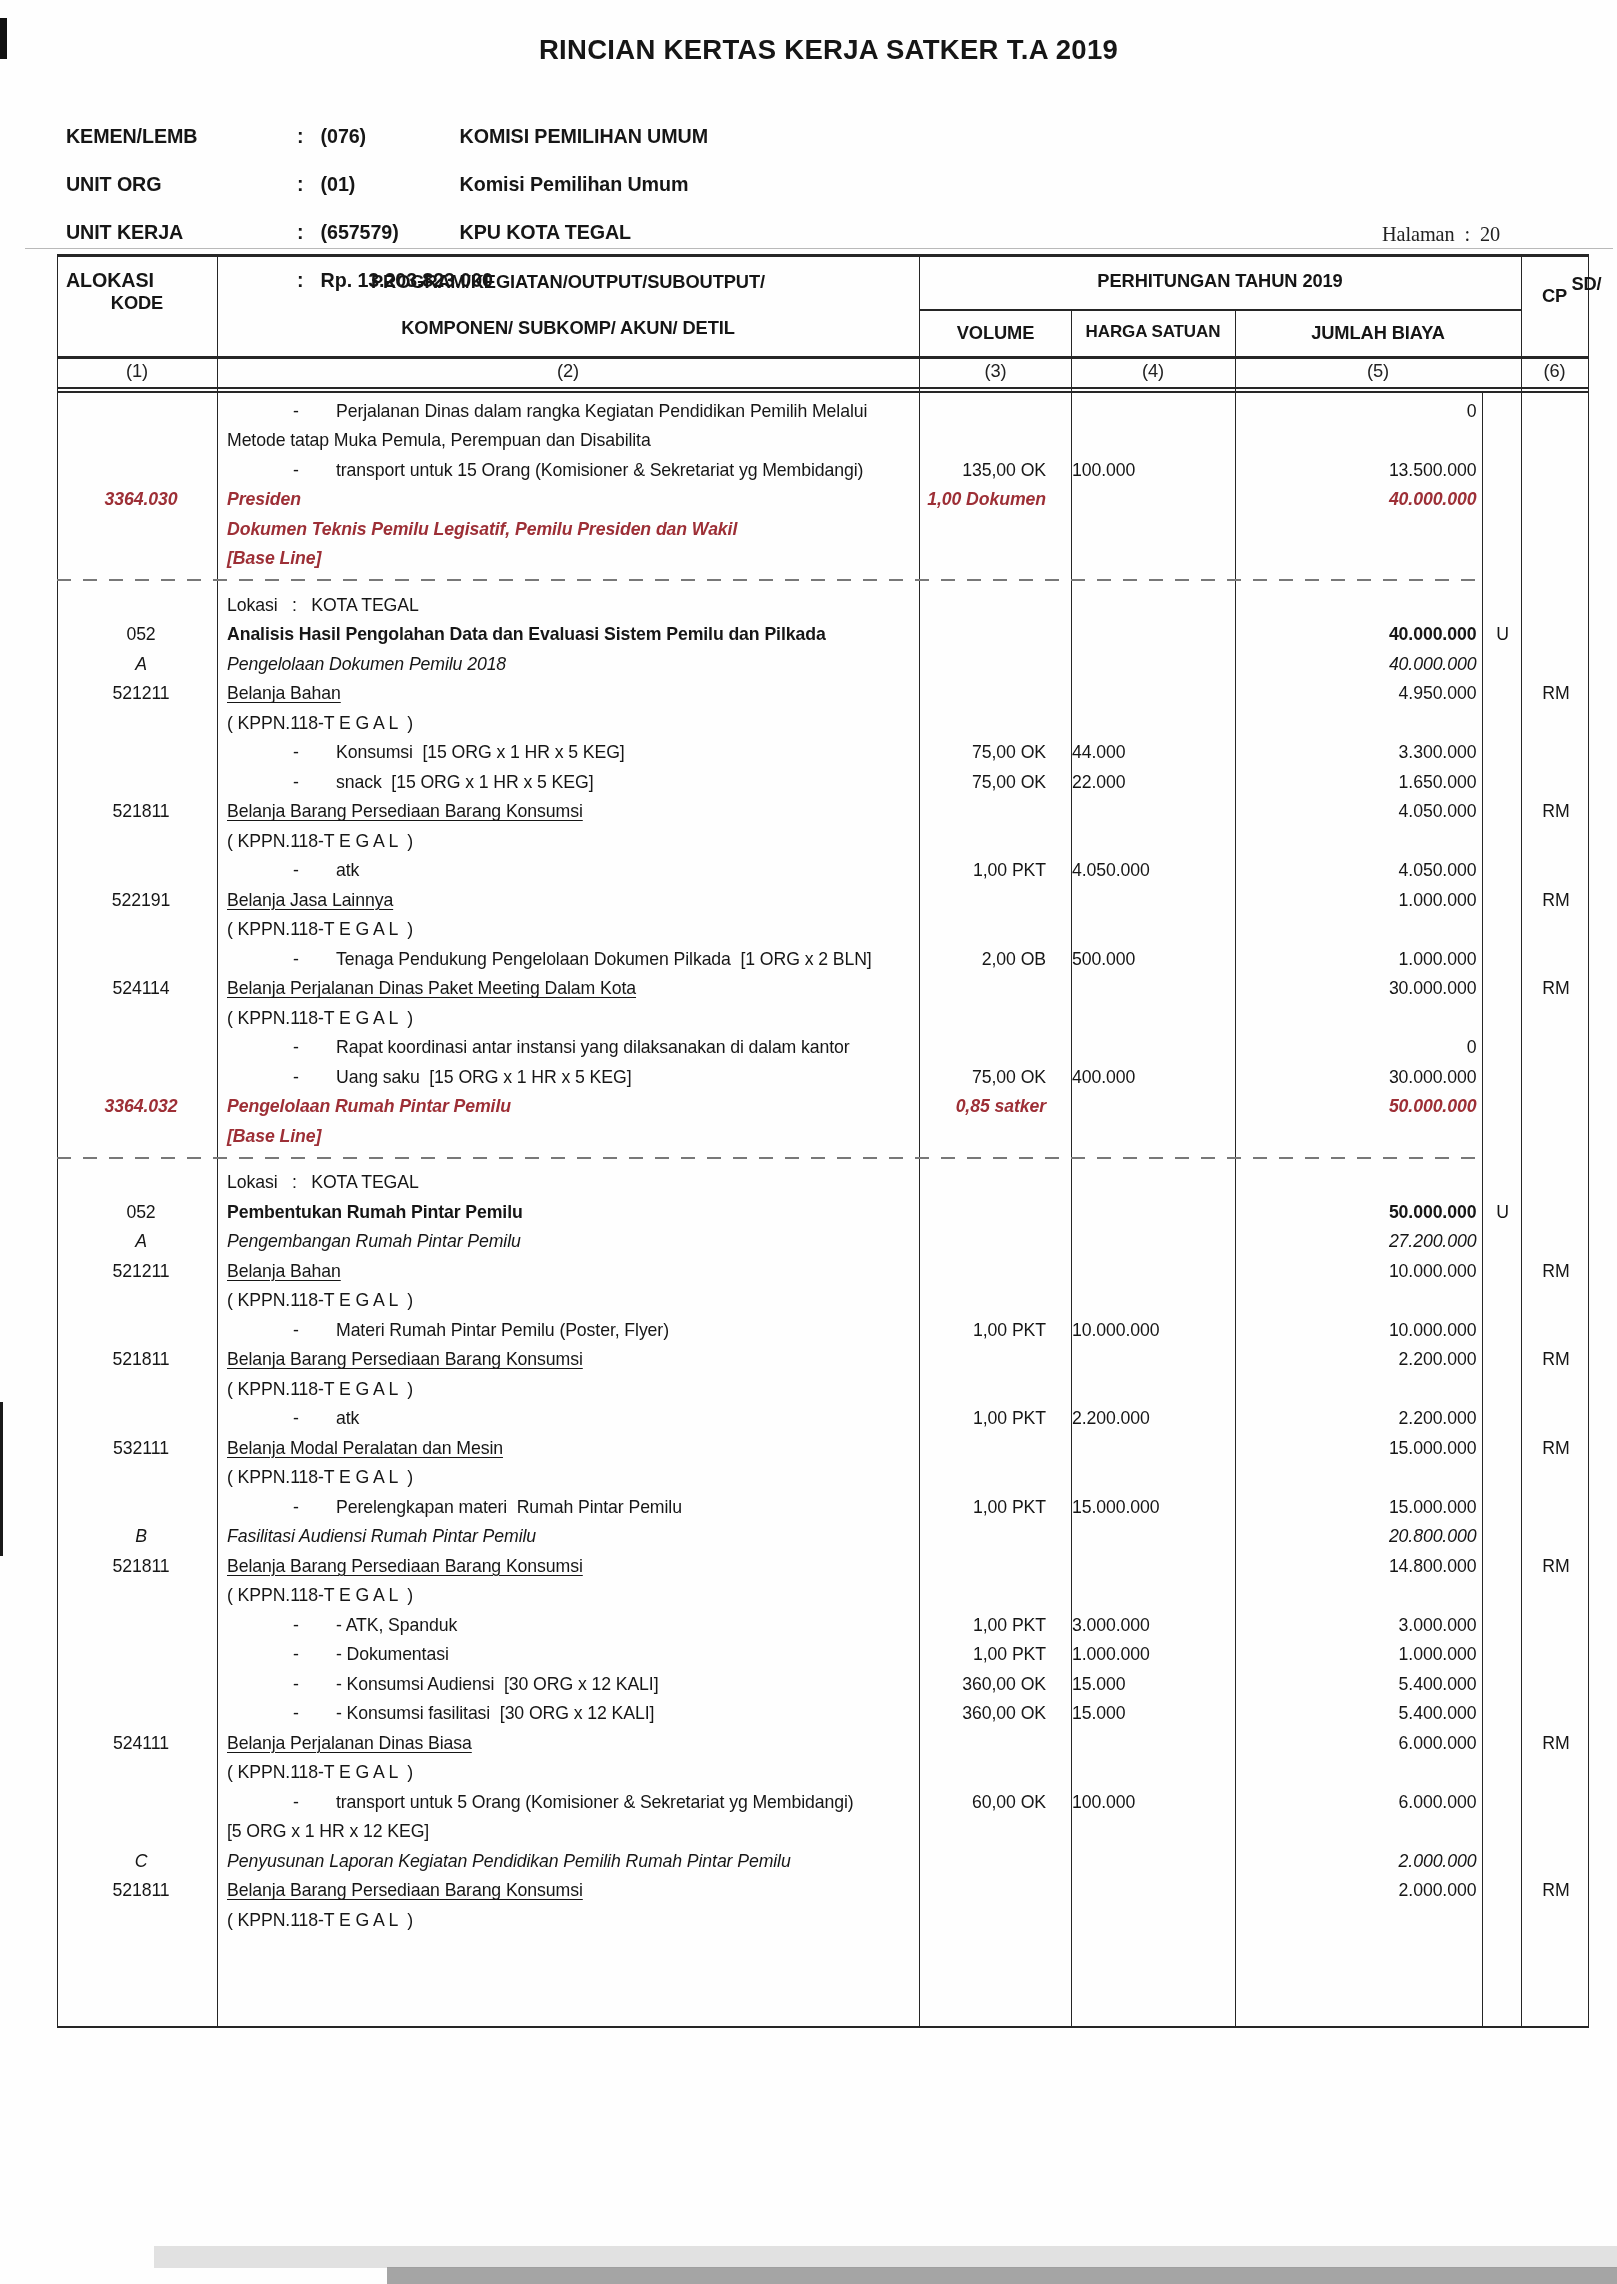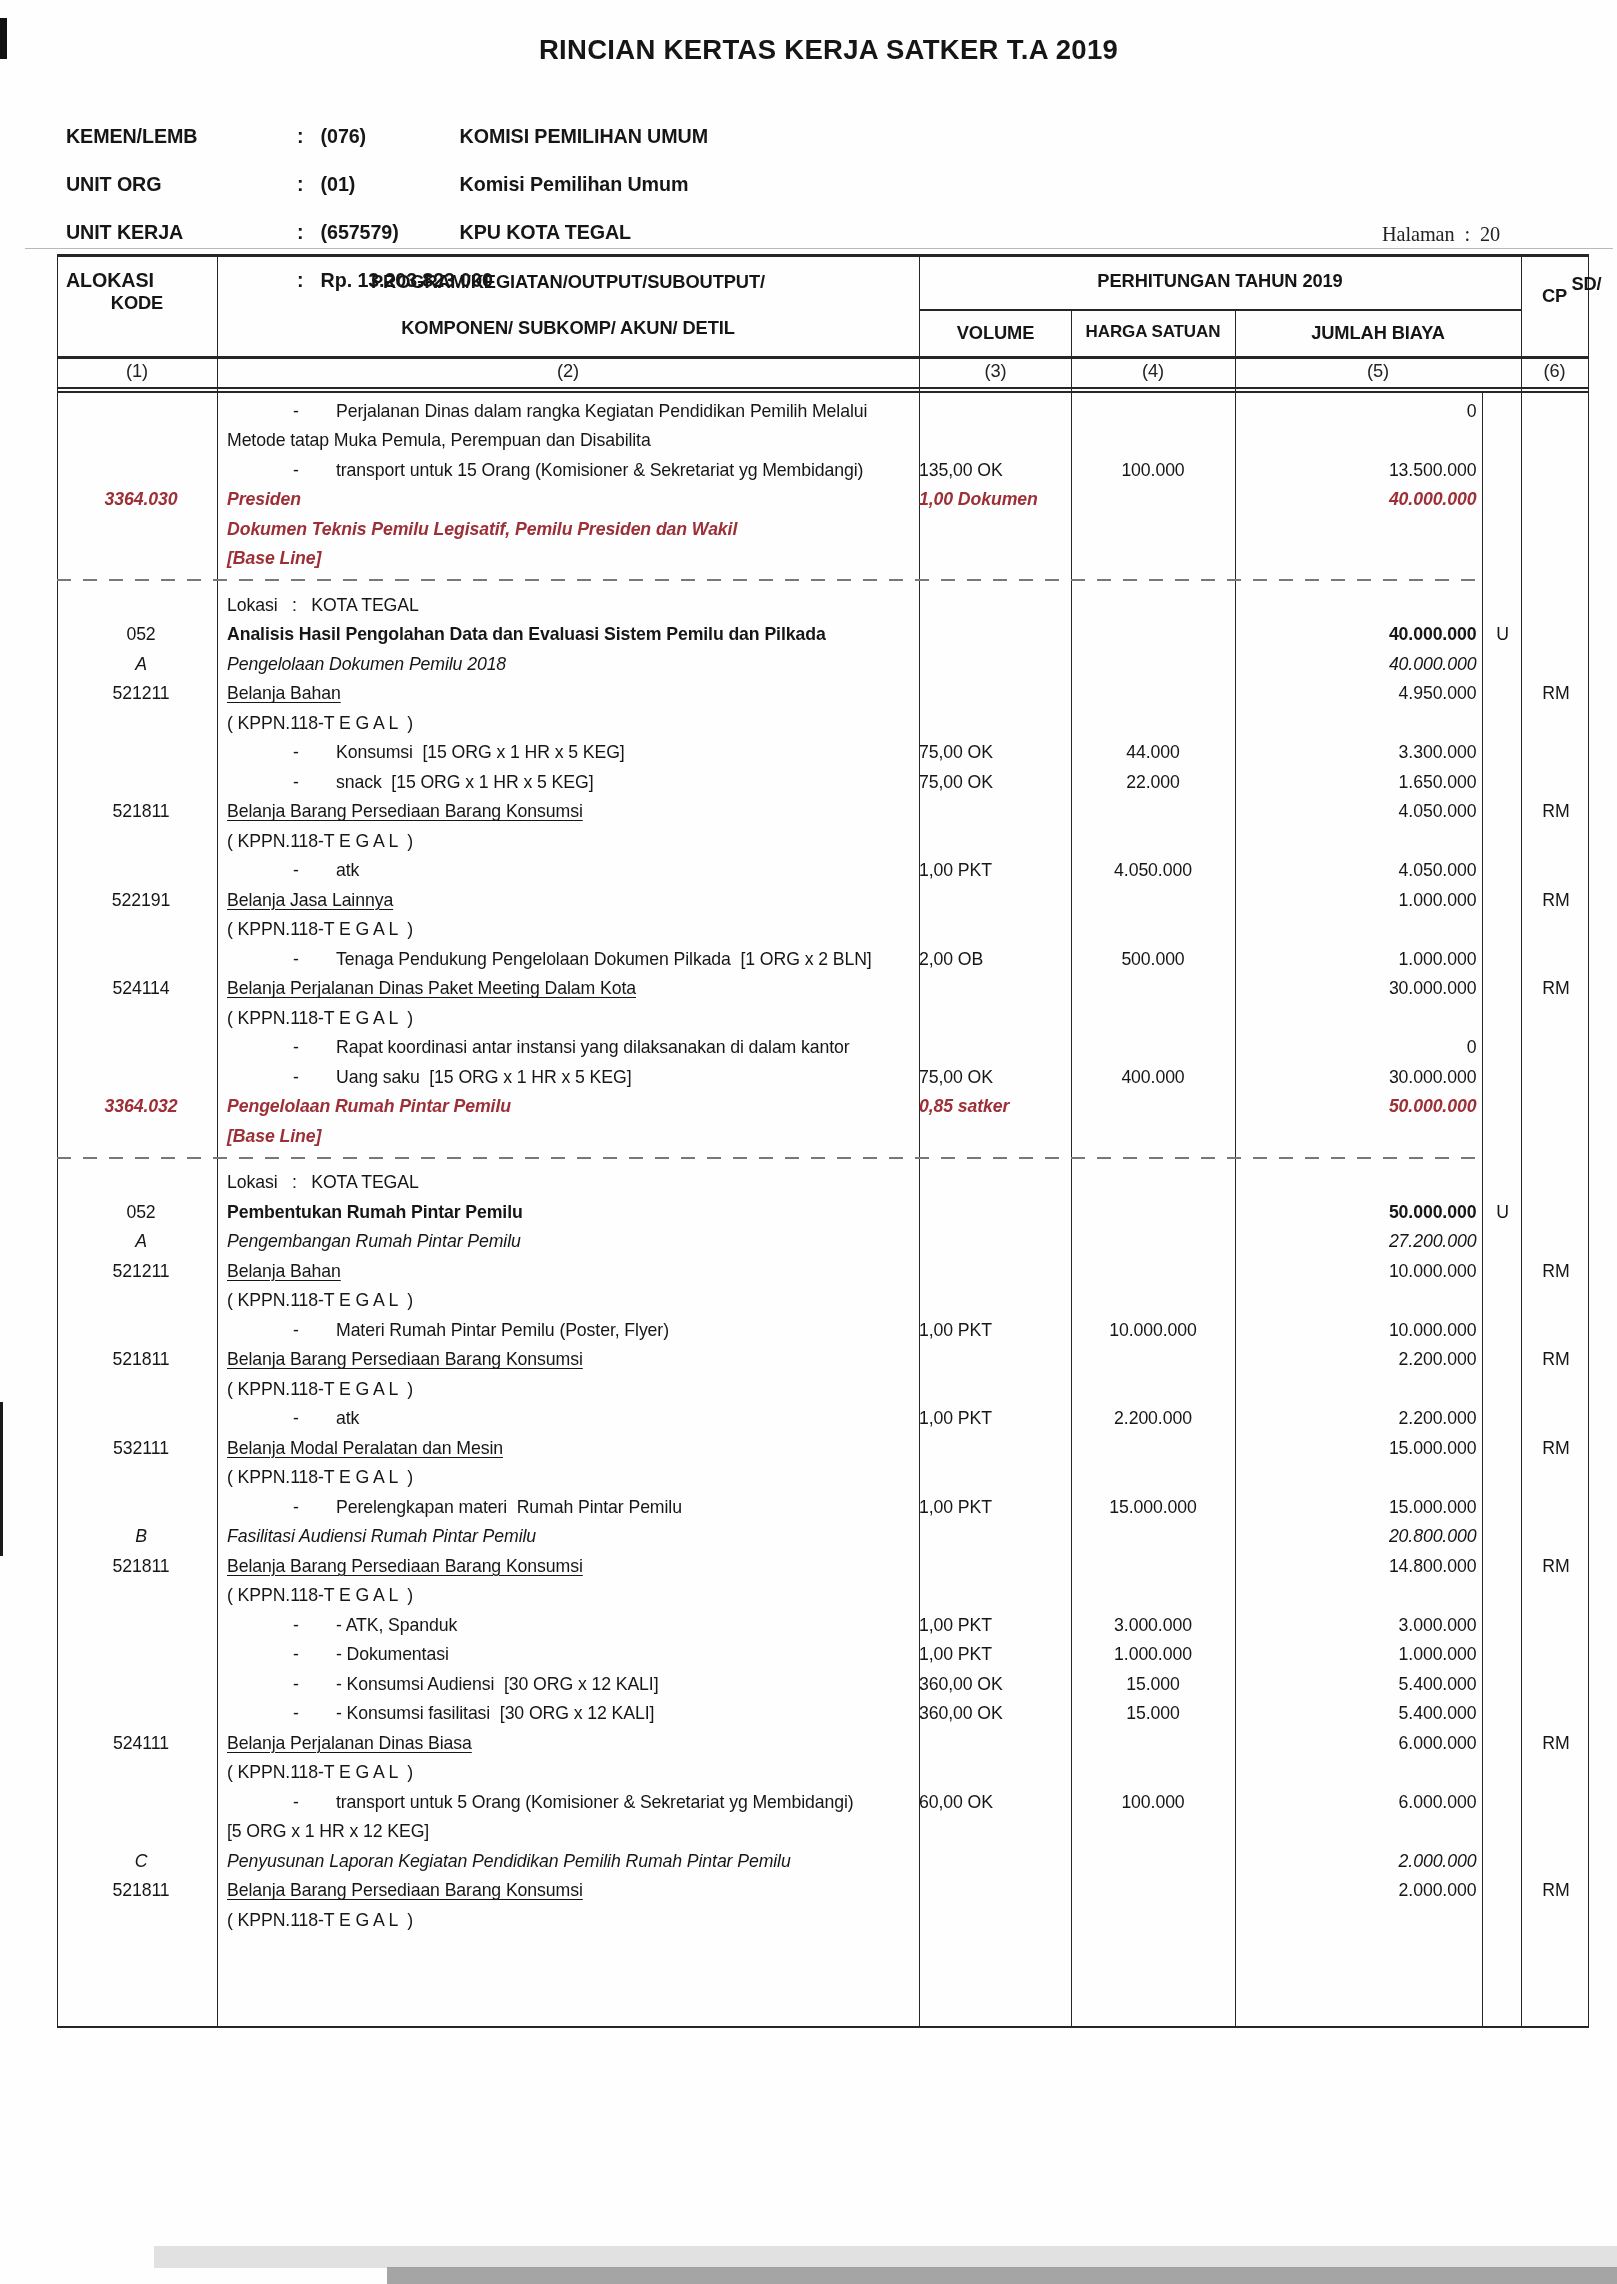--- a/index.html
+++ b/index.html
@@ -32,22 +32,22 @@
   .th-sd1{left:1464px;width:67px;top:19px;padding-left:32px;}
   .th-sd2{left:1464px;width:67px;top:31px;}
   .cnum{position:absolute;top:106px;text-align:center;font-size:17px;color:#222;font-weight:400 !important;}
   
   .tbody{position:absolute;left:0;top:139px;width:1532px;height:1635px;overflow:hidden;padding-top:3.9px;box-sizing:border-box;}
   .trow{display:grid;grid-template-columns:160px 702px 153px 164px 247px 39px 68px;align-items:start;}
   .cell{font-size:17.7px;}
   .line{line-height:29.5px;white-space:pre;}
   .kode{text-align:center;line-height:29.5px;margin-left:8px;}
   .desc{padding-left:10px;}
-  .vol{text-align:left;padding-right:26px;line-height:29.5px;white-space:nowrap;}
-  .hs{text-align:center;padding-right:2px;line-height:29.5px;white-space:nowrap;}
+  .vol{text-align:right;padding-right:26px;line-height:29.5px;white-space:nowrap;}
+  .hs{text-align:left;padding-right:2px;line-height:29.5px;white-space:nowrap;}
   .jb{text-align:right;padding-right:6.6px;line-height:29.5px;white-space:nowrap;}
   .flag{text-align:center;line-height:29.5px;}
   .sd{text-align:center;line-height:29.5px;}
   .line.bullet{padding-left:66px;}
   .bdash{display:inline-block;width:43px;}
   .u{text-decoration:underline;text-decoration-thickness:1.3px;text-underline-offset:3.3px;}
   .trow.komponen .desc .line,.trow.komponen .jb{font-weight:700;}
   .trow.subkomp .desc .line,.trow.subkomp .kode,.trow.subkomp .jb{font-style:italic;}
   .trow.output .kode,.trow.output .desc .line,.trow.output .vol,.trow.output .jb{
       color:#9d2f36;font-weight:700;font-style:italic;}

